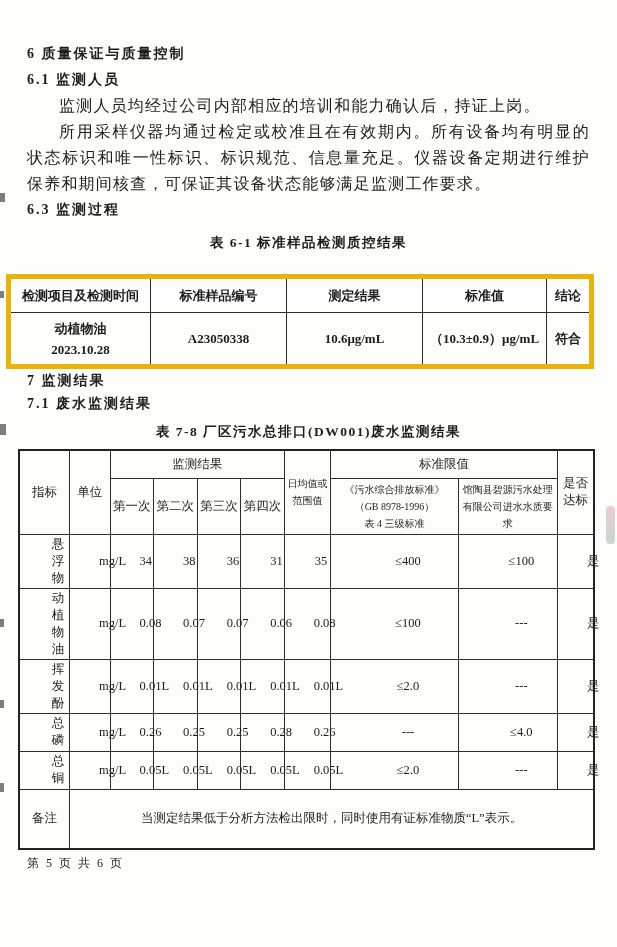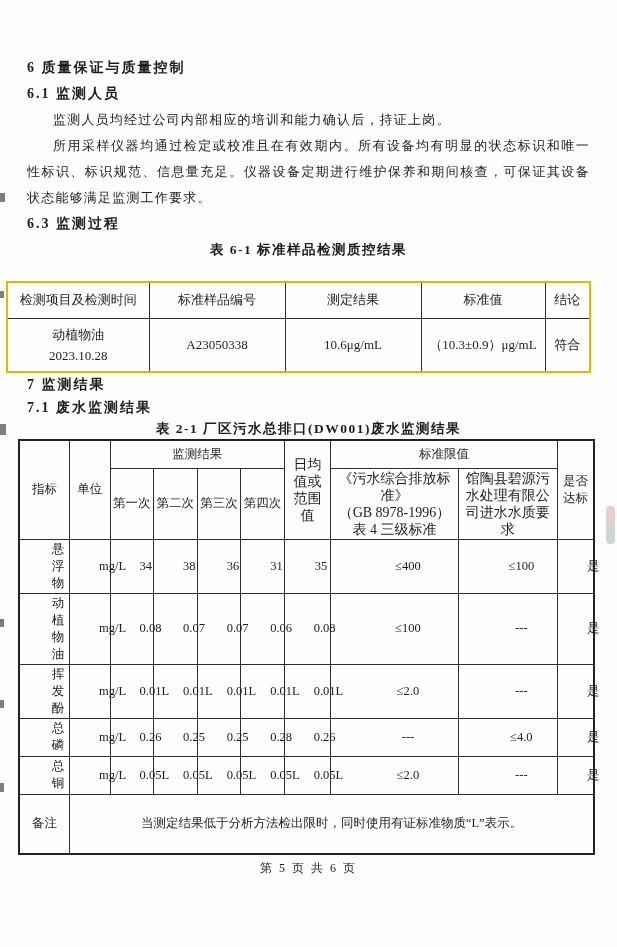--- a/index.html
+++ b/index.html
@@ -15,47 +15,47 @@
     padding:34px 27px 0 27px;
   }
   
   .doc-header{
     display:flex;justify-content:space-between;align-items:flex-end;
     font-size:12.5px;font-weight:bold;letter-spacing:1px;
     padding-bottom:7px;border-bottom:2px solid #1b1b1b;
   }
   
   .sec{font-size:14px;font-weight:bold;letter-spacing:2px;line-height:26px;margin:0;}
-  .sec.first{margin-top:21px;}
-  .para{font-size:13px;letter-spacing:1.2px;line-height:26px;margin:0;
+  .sec.first{margin-top:7px;}
+  .para{font-size:16px;letter-spacing:1.2px;line-height:26px;margin:0;
         text-indent:2em;text-align:justify;}
   .caption{font-size:13.5px;font-weight:bold;letter-spacing:1.5px;line-height:26px;
-           text-align:center;margin:0;}
+           text-align:center;margin:7px;}
   
   table{border-collapse:collapse;table-layout:fixed;}
   td{border:1px solid #2c2c2c;text-align:center;vertical-align:middle;
      padding:1px 2px;box-sizing:border-box;font-size:13px;}
-  .t61{width:583px;margin-left:-21px;margin-top:18px;border:2px solid #eab308;}
+  .t61{width:583px;margin-left:-21px;margin-top:18px;border:5px solid #eab308;font-weight:bold;}
   .t61 .hrow td{height:36px;}
   .t61 .drow td{height:54px;}
   .t61 .item-cell{line-height:21px;}
   
   .sec.tight{line-height:23px;}
   .caption.tight{line-height:20px;}
   
   .t71{width:577px;margin-left:-9px;border:2px solid #222;}
   .t71 td{font-size:12.5px;}
   .t71 .h1 td{height:28px;}
   .t71 .h2 td{height:56px;}
   .t71 .drow td{height:38px;padding-left:29px;}
   .t71 .rrow td{height:60px;}
-  .t71 .small{font-size:14px;line-height:17px;}
+  .t71 .small{font-size:10px;line-height:17px;}
   .pl{white-space:pre-line;}
   
-  .doc-footer{margin-top:5px;text-align:center;font-size:12px;letter-spacing:2px;}
+  .doc-footer{margin-top:5px;font-size:12px;letter-spacing:2px;}
   
   .tick{position:absolute;left:0;background:#3a3a3a;opacity:.65;}
   .smudge{position:absolute;right:2px;top:506px;width:9px;height:38px;border-radius:4px;
           background:linear-gradient(#d88f9c,#7fae9b);opacity:.45;}
 </style>
 </head>
 <body>
 
 <div class="page">
 
@@ -100,21 +100,21 @@
       <td>10.6μg/mL</td>
       <td>（10.3±0.9）μg/mL</td>
       <td>符合</td>
     </tr>
   </tbody>
     </table>
 
   <p class="sec tight">7 监测结果</p>
   <p class="sec tight">7.1 废水监测结果</p>
 
-  <p class="caption tight">表 2-1 厂区污水总排口(DW001)废水监测结果</p>
+  <p class="caption tight">表 7-8 厂区污水总排口(DW001)废水监测结果</p>
   <table class="t71">
     <colgroup>
       <col style="width:50px">
         <col style="width:40px">
       <col style="width:43px">
         <col style="width:43px">
         <col style="width:43px">
         <col style="width:43px">
       <col style="width:46px">
         <col style="width:126px">

